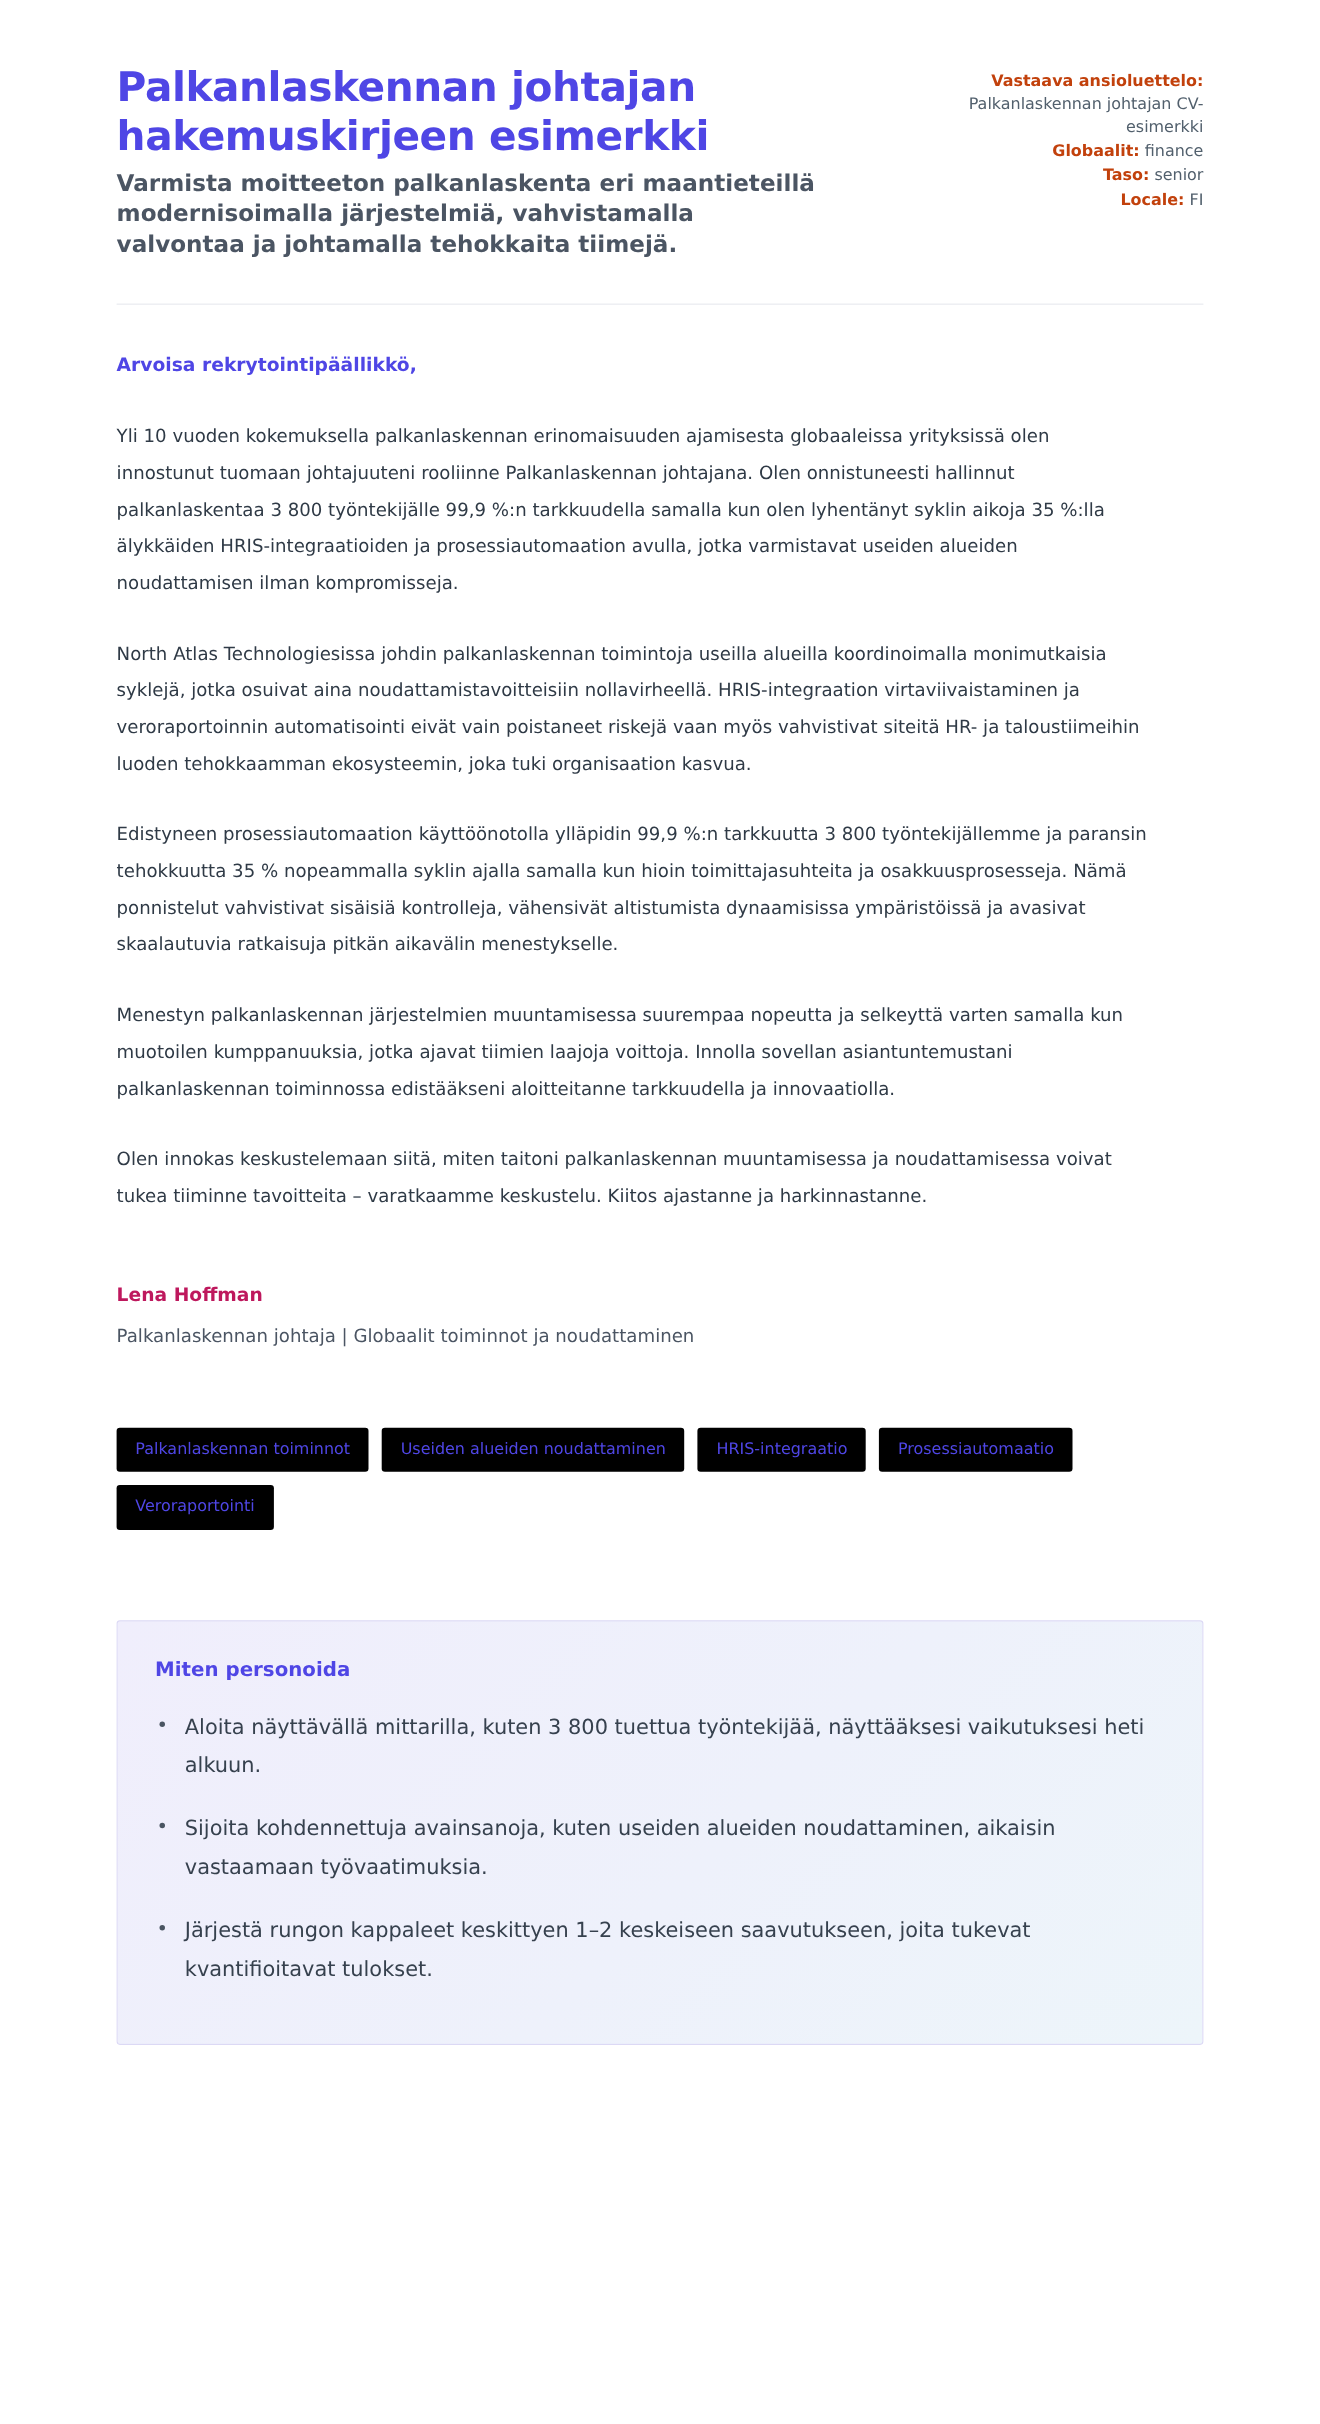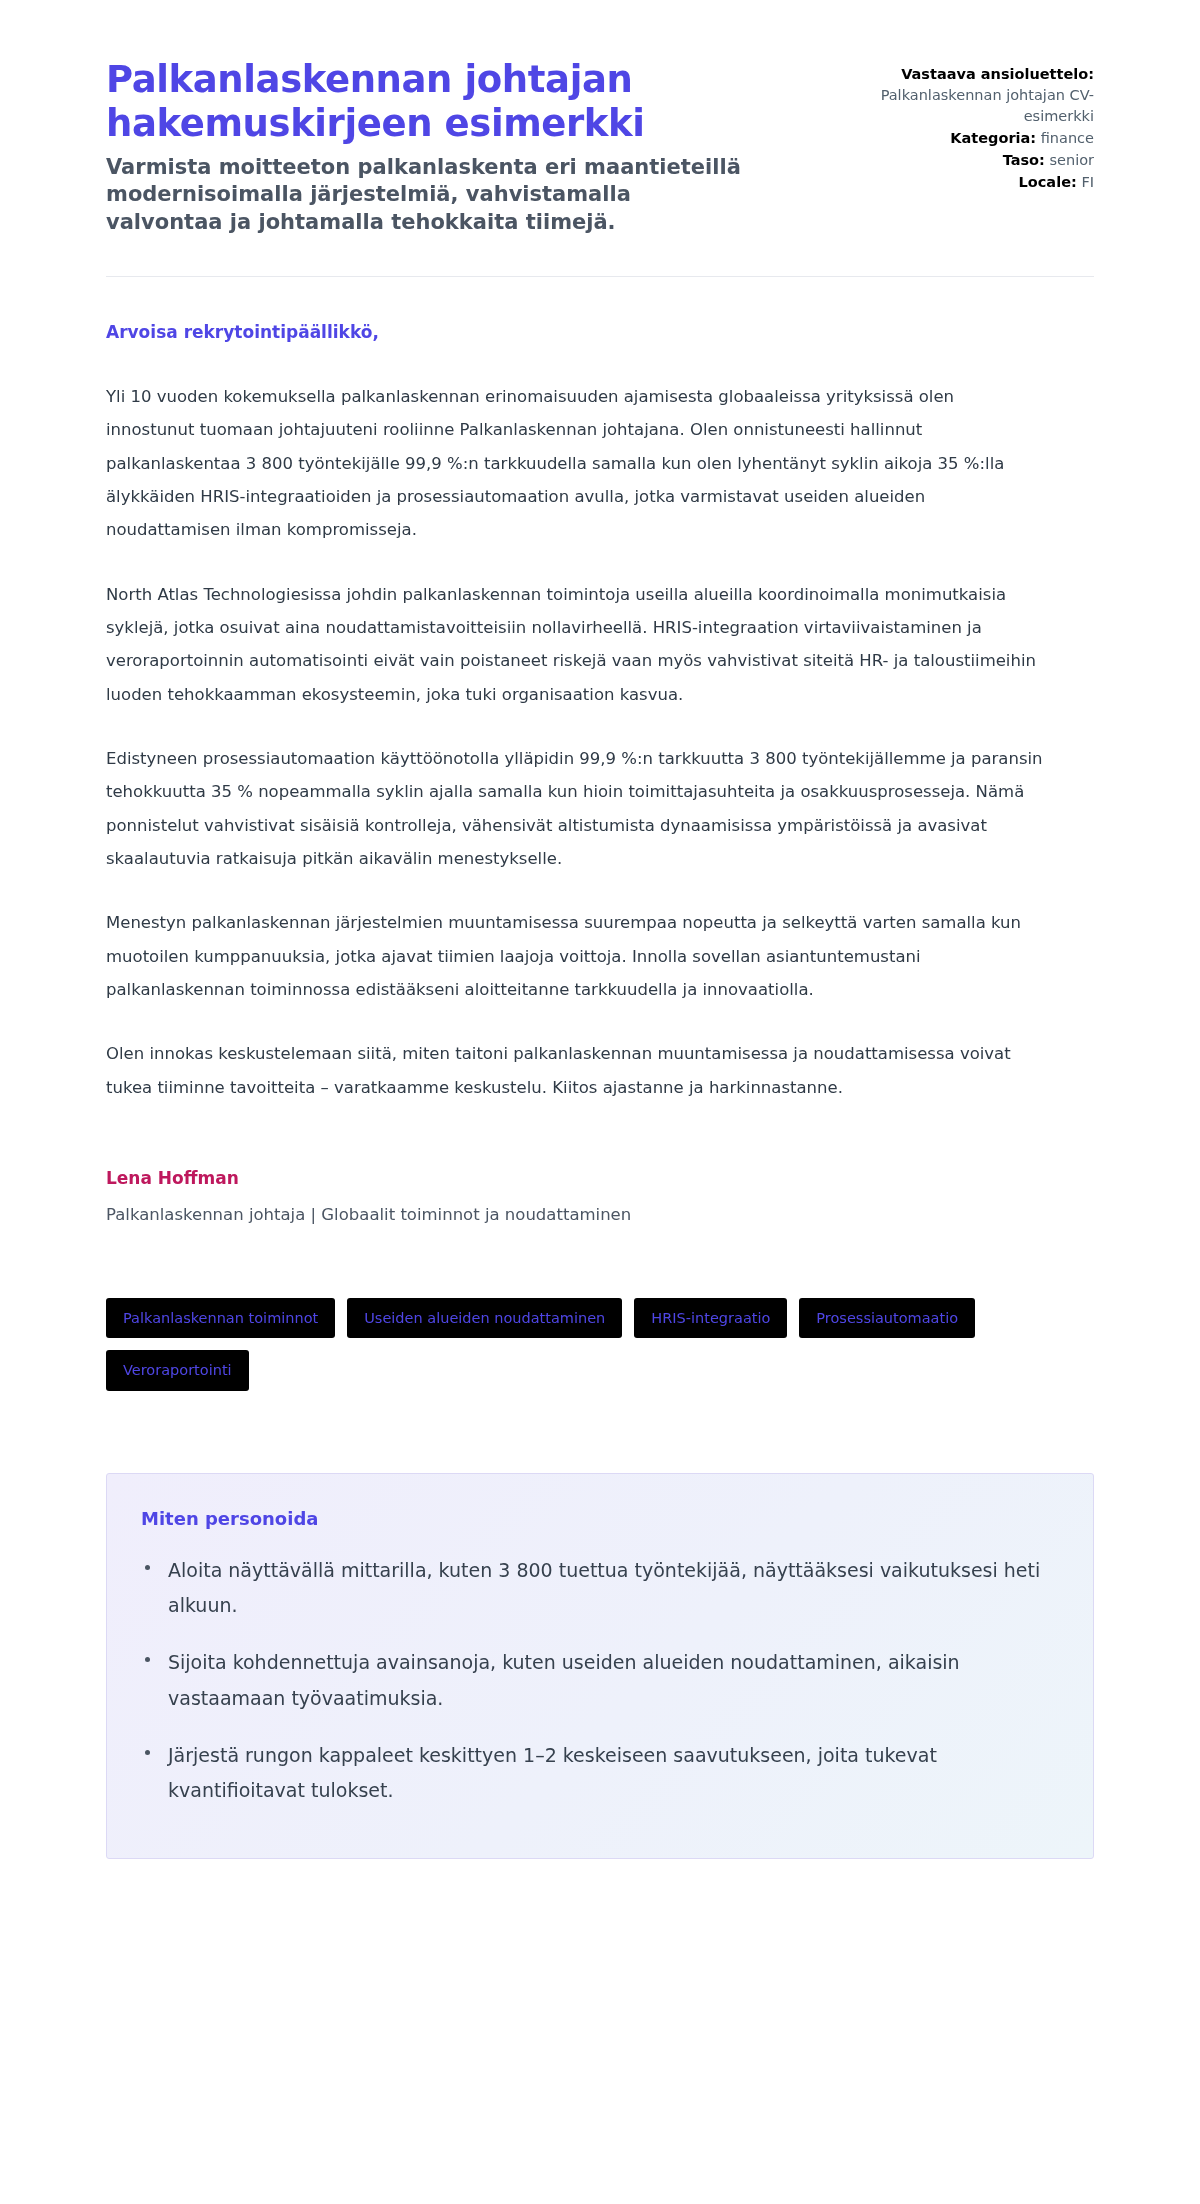--- a/index.html
+++ b/index.html
@@ -58,21 +58,21 @@
     width: 230px;
     text-align: right;
     font-size: 14.5px;
     line-height: 1.45;
     color: #52606d;
     padding-top: 6px;
   }
   .header-meta .meta-row { margin-bottom: 1px; }
   .header-meta .meta-label {
     font-weight: 700;
-    color: #000000;
+    color: #c2410c;
   }
   .header-meta .meta-value { color: #52606d; }
   .meta-block-value { display: block; }
 
   .divider {
     height: 1px;
     background: #e7e9ee;
     border: 0;
     margin: 40px 0 0 0;
   }
@@ -178,21 +178,21 @@
       <h1 class="doc-title">Palkanlaskennan johtajan hakemuskirjeen esimerkki</h1>
       <p class="doc-subtitle">Varmista moitteeton palkanlaskenta eri maantieteillä modernisoimalla järjestelmiä, vahvistamalla valvontaa ja johtamalla tehokkaita tiimejä.</p>
     </div>
 
     <aside class="header-meta">
       <div class="meta-row">
         <span class="meta-label">Vastaava ansioluettelo:</span>
         <span class="meta-value meta-block-value">Palkanlaskennan johtajan CV-esimerkki</span>
       </div>
       <div class="meta-row">
-        <span class="meta-label">Kategoria:</span>
+        <span class="meta-label">Globaalit:</span>
         <span class="meta-value">finance</span>
       </div>
       <div class="meta-row">
         <span class="meta-label">Taso:</span>
         <span class="meta-value">senior</span>
       </div>
       <div class="meta-row">
         <span class="meta-label">Locale:</span>
         <span class="meta-value">FI</span>
       </div>

